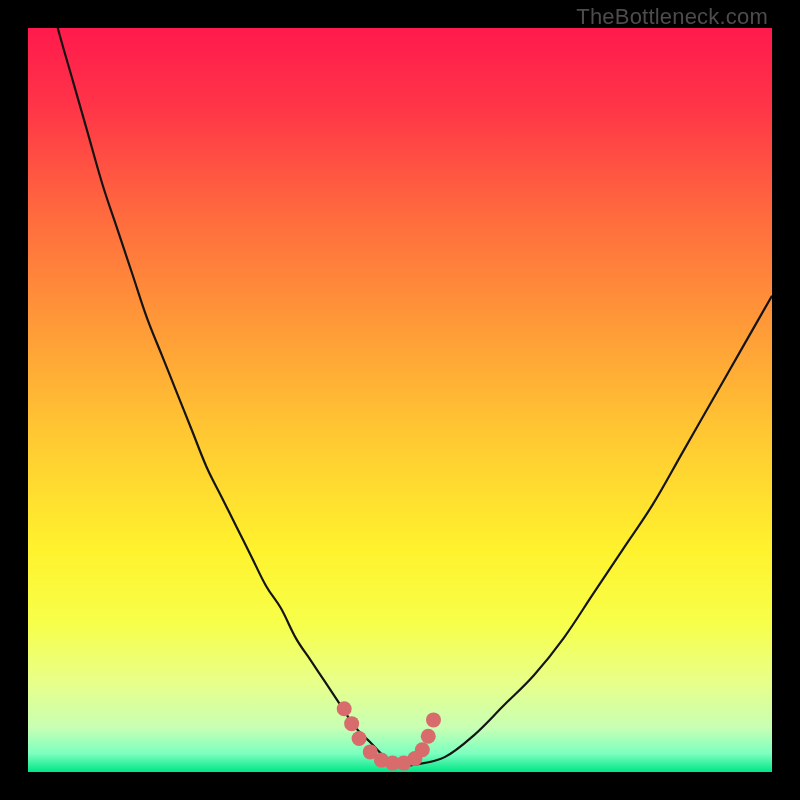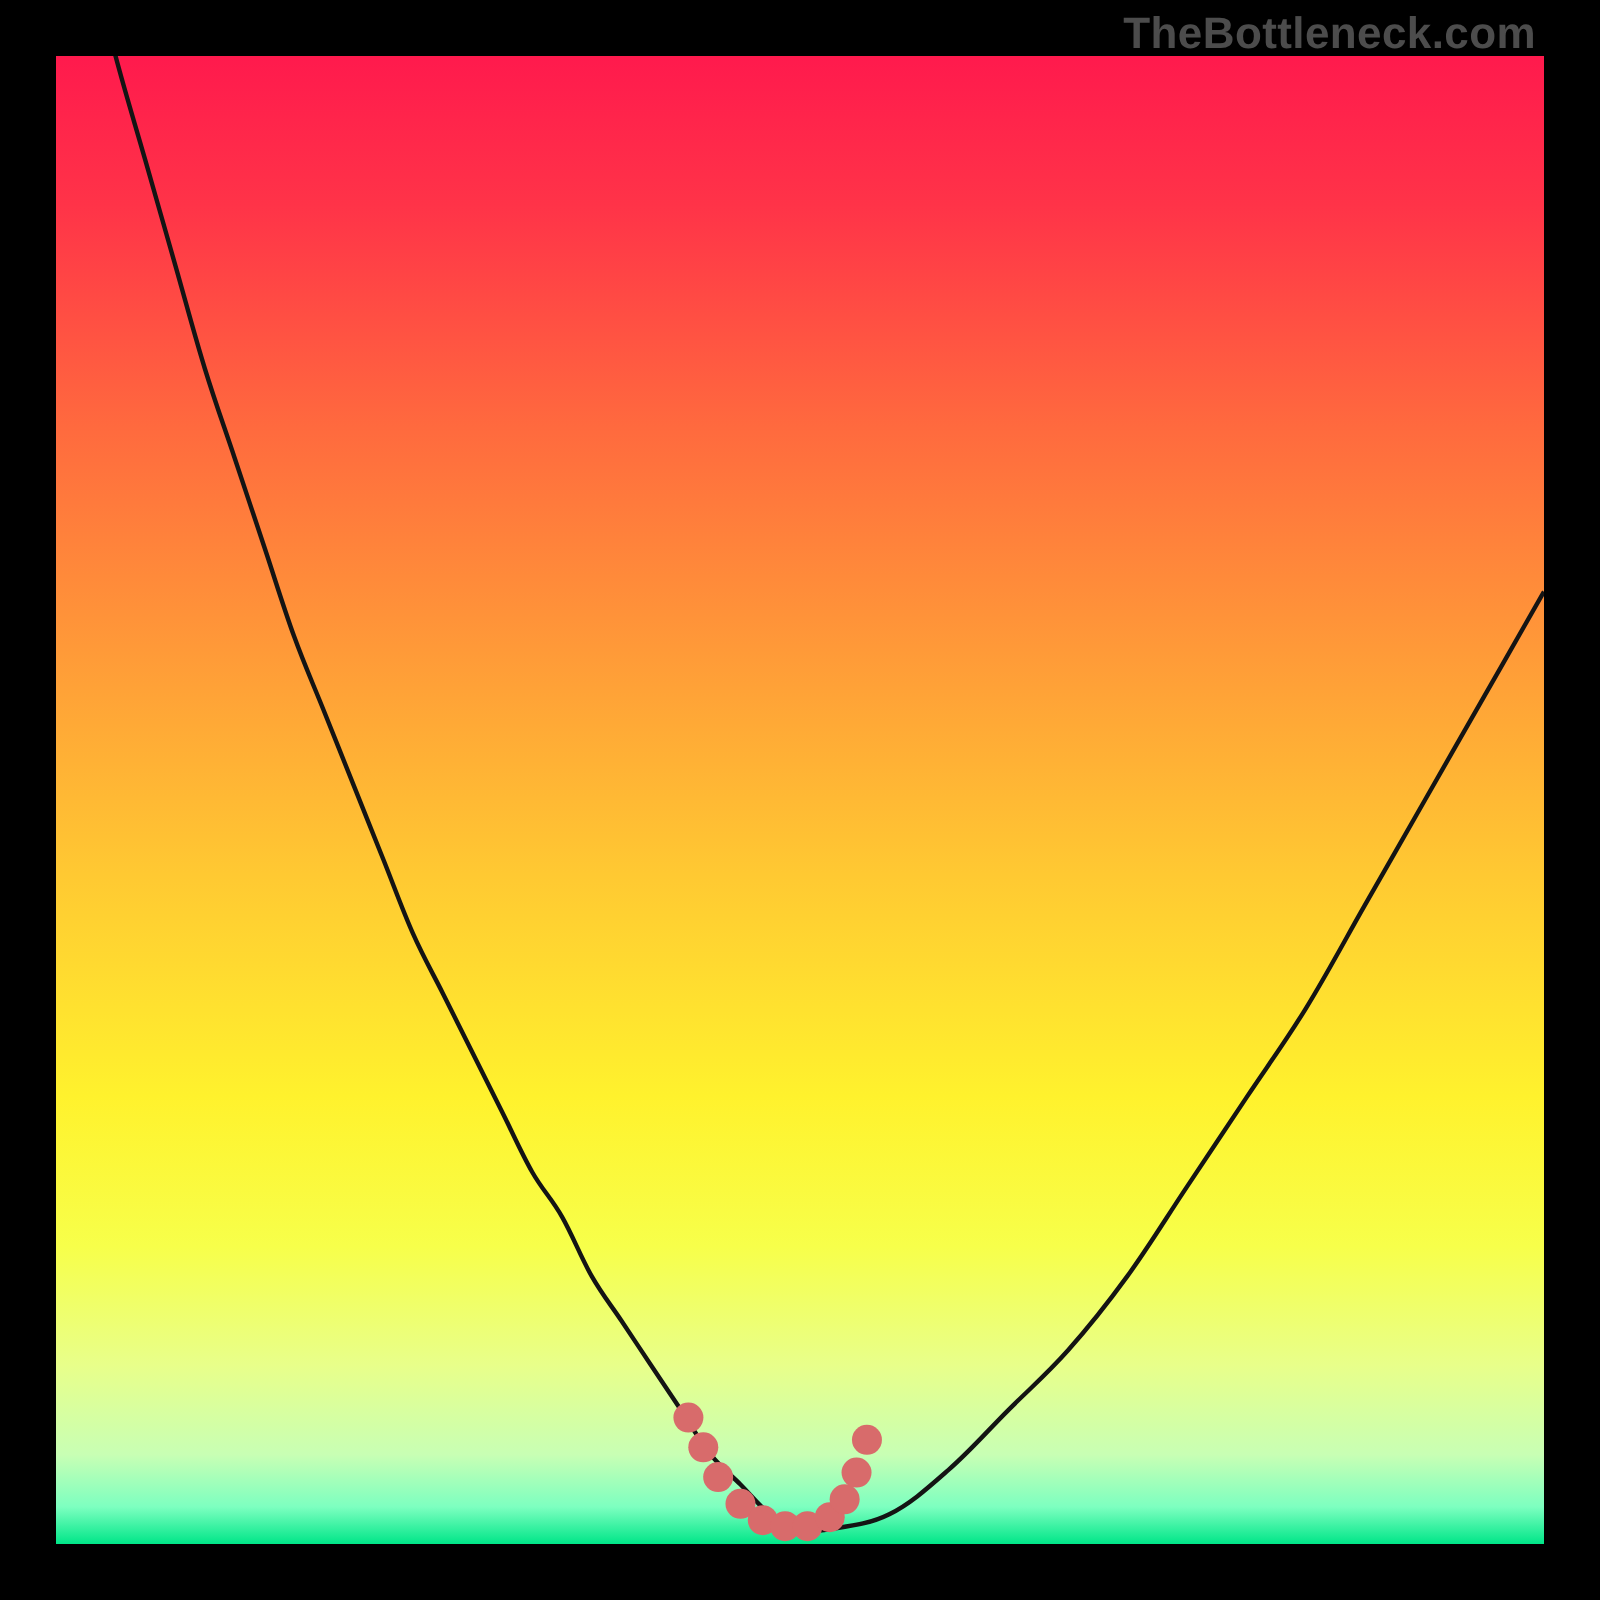--- a/index.html
+++ b/index.html
@@ -25,21 +25,21 @@
     top: 0;
     width: 744px;
     height: 744px;
   }
   .watermark {
     position: absolute;
     top: 4px;
     right: 32px;
     color: #4c4c4c;
     font-size: 22px;
-    font-weight: 700;
+    font-weight: 400;
     letter-spacing: 0.2px;
     user-select: none;
   }
 </style>
 </head>
 <body>
 
 <div class="frame">
   <svg class="plot" viewBox="0 0 744 744" preserveAspectRatio="none">
     <defs>

